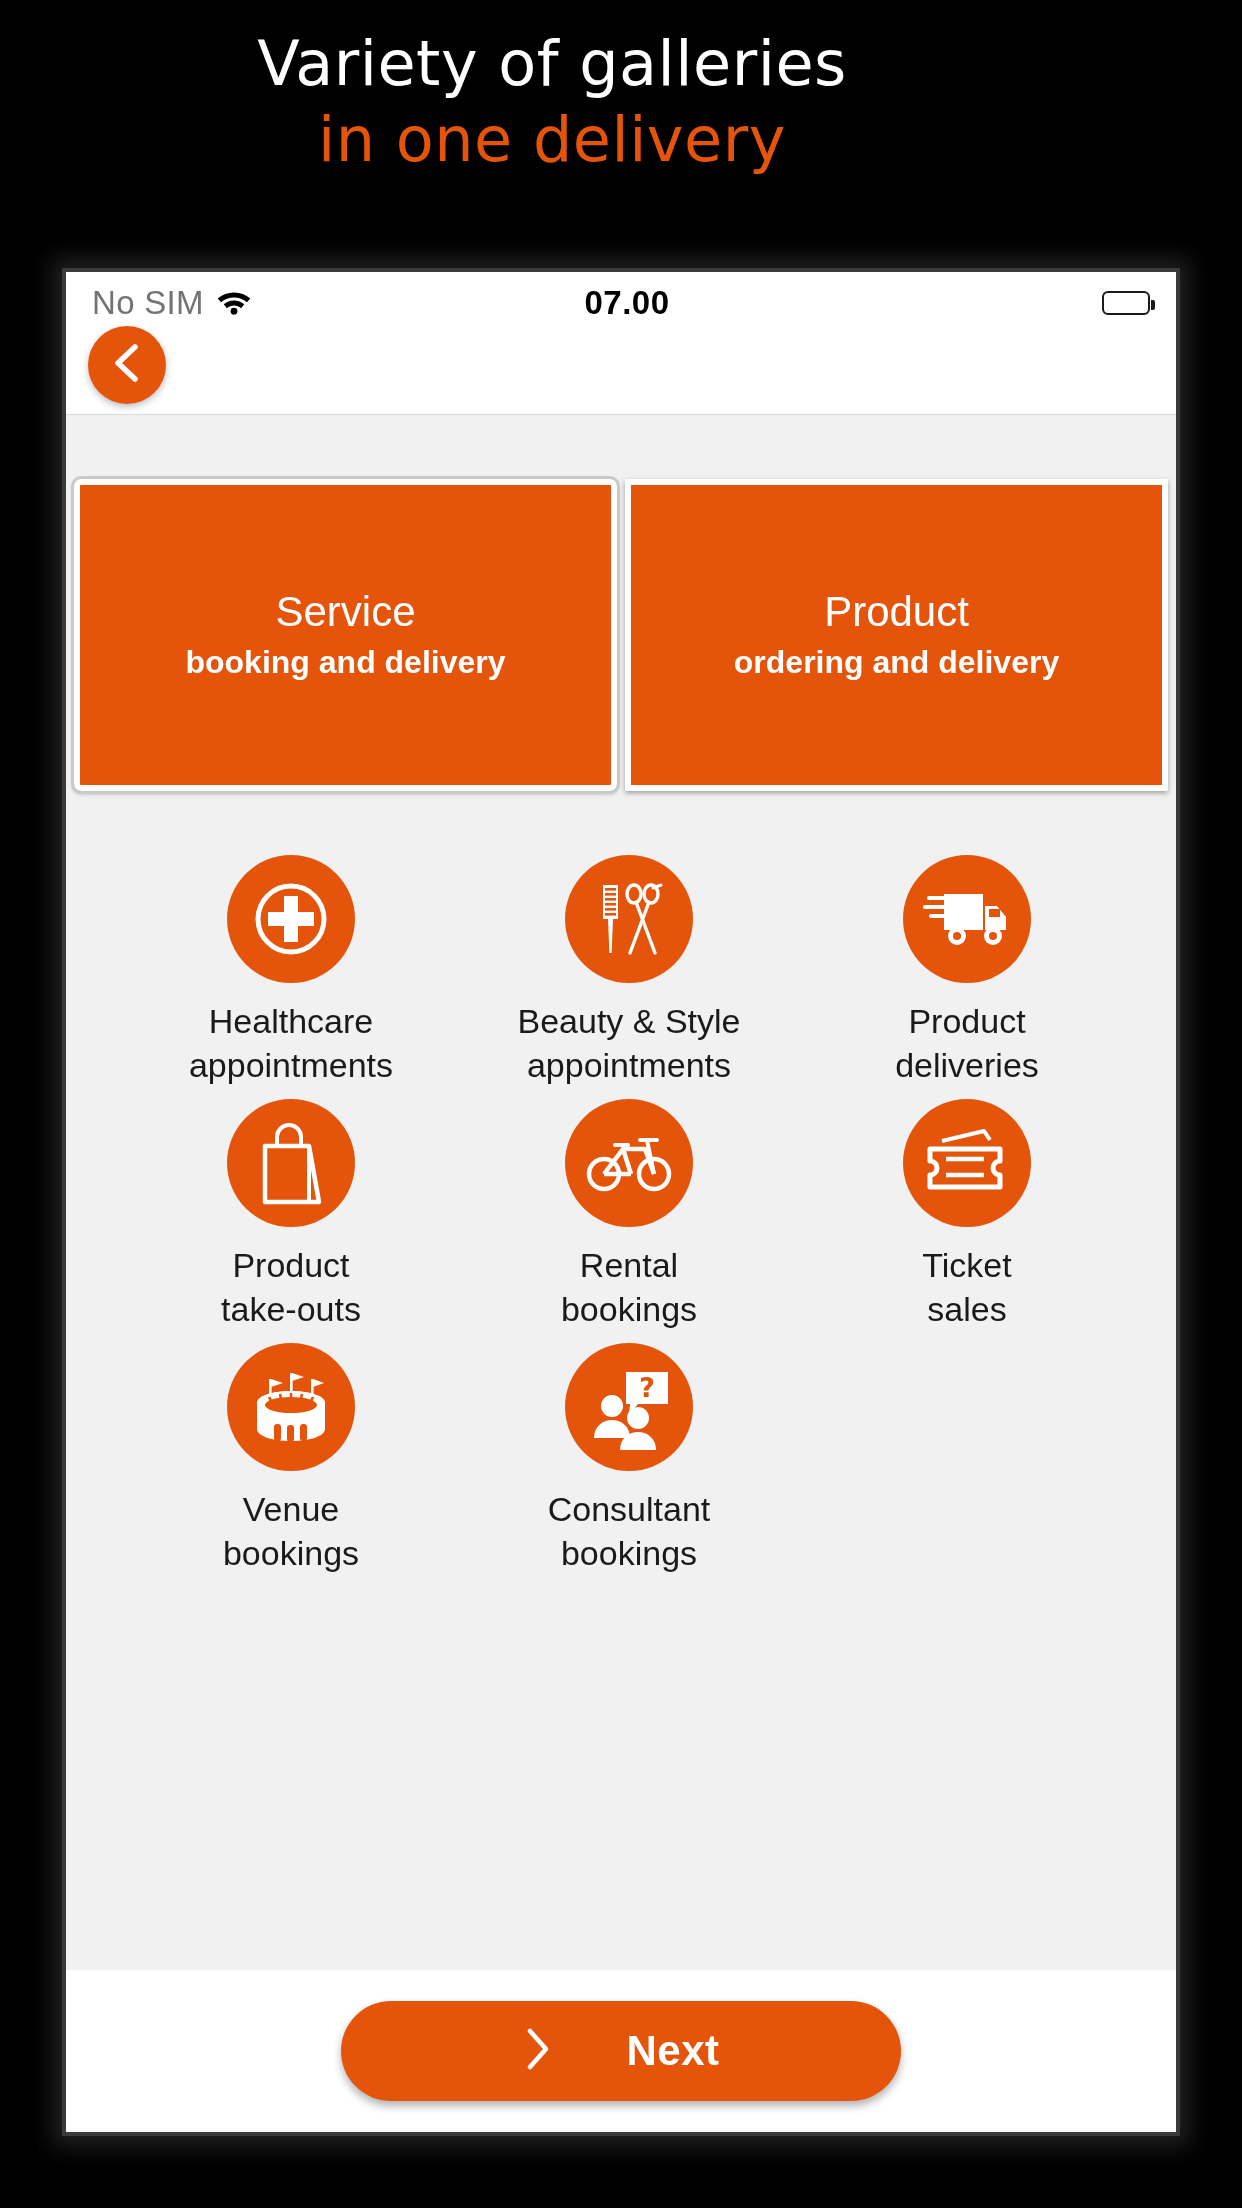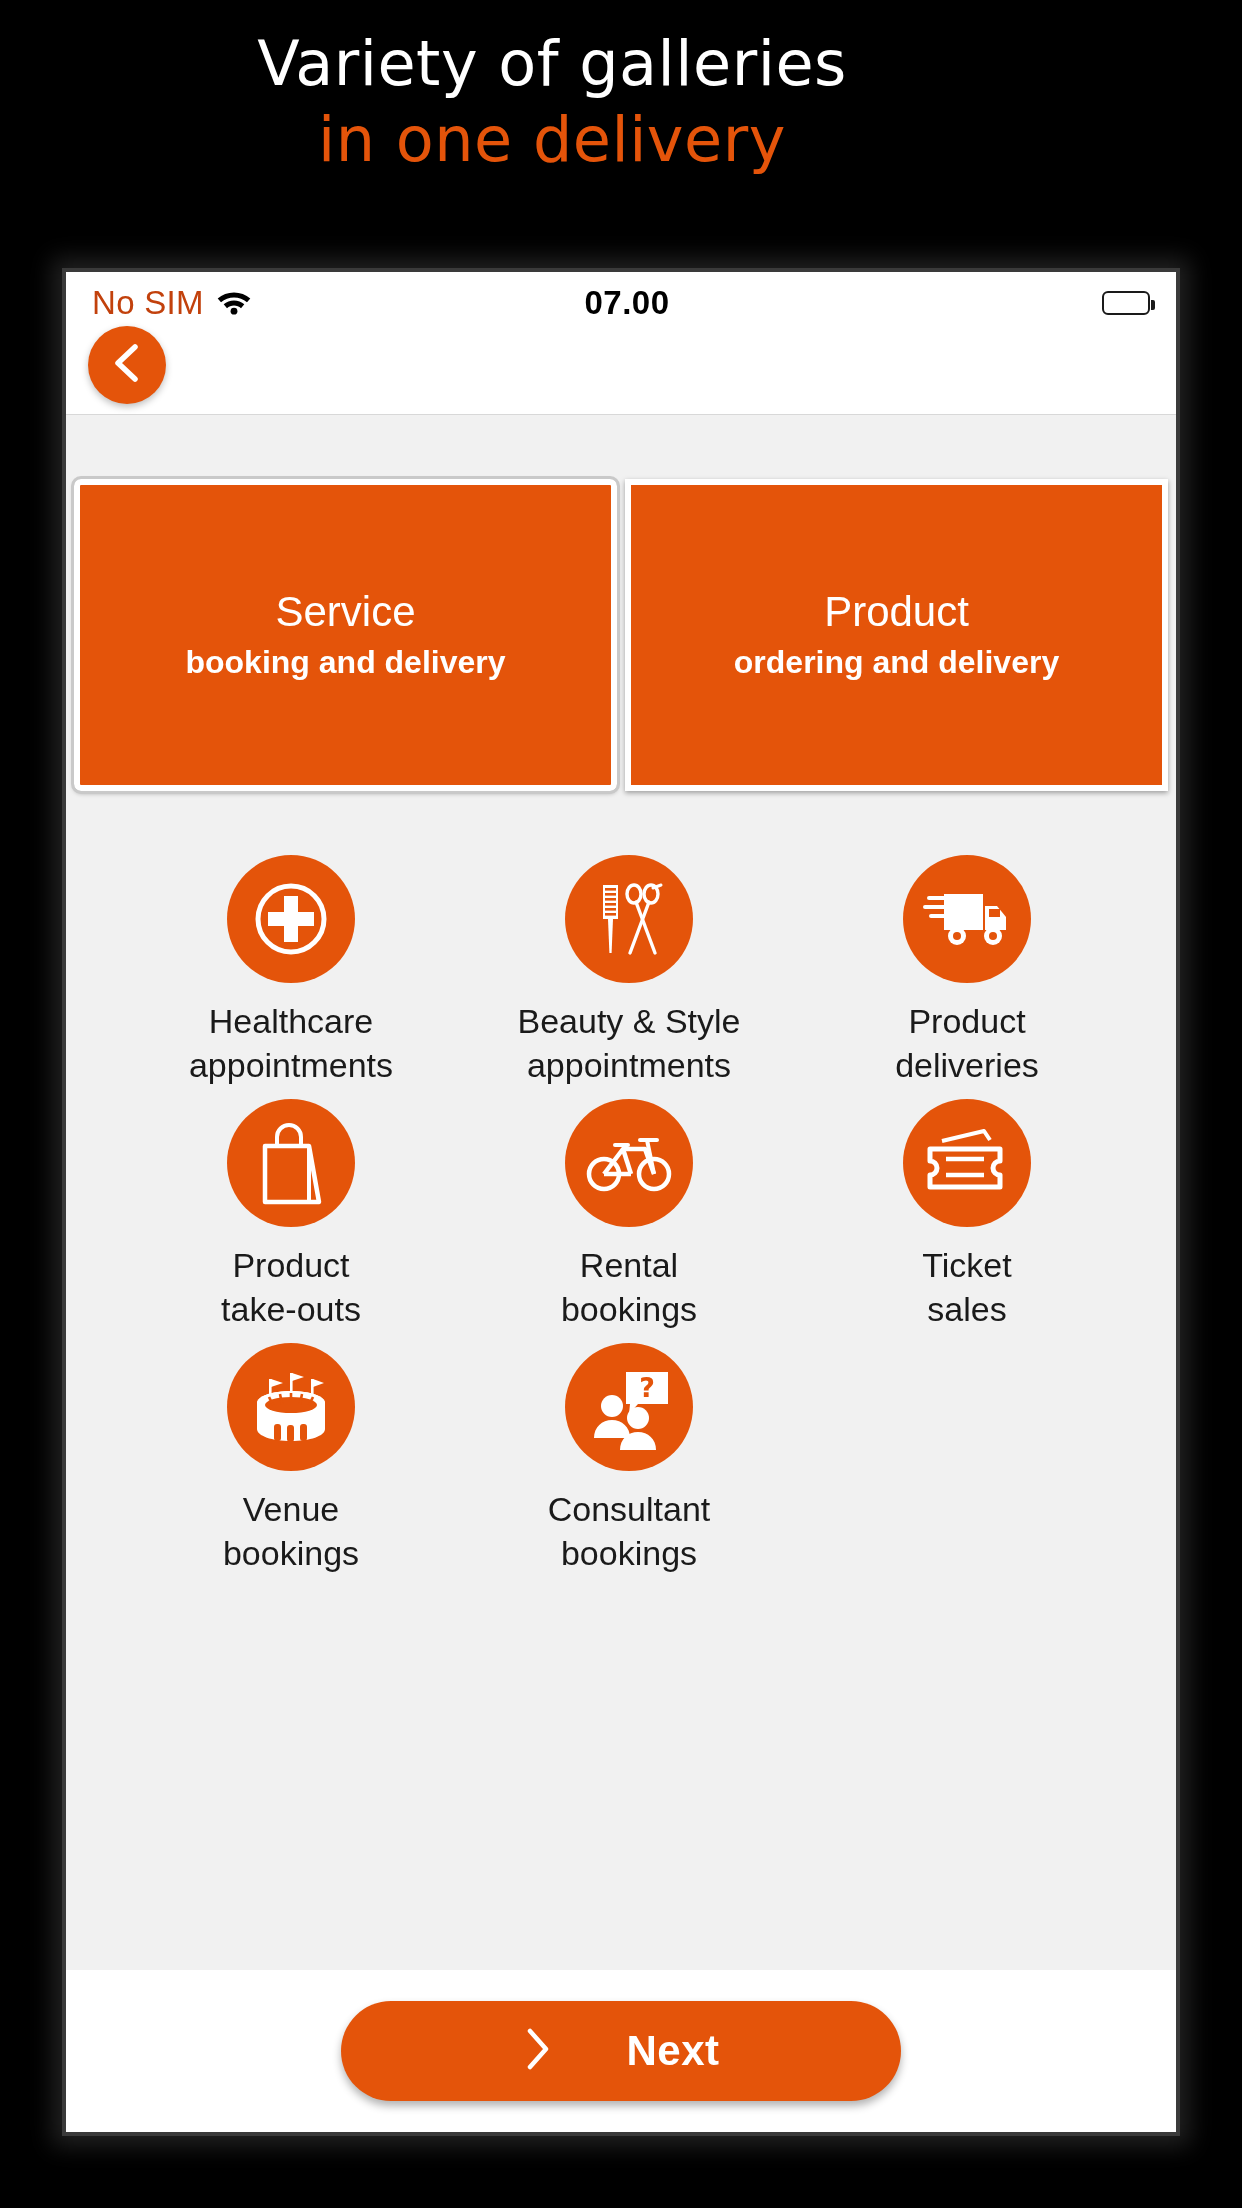--- a/index.html
+++ b/index.html
@@ -73,21 +73,21 @@
     position: relative;
   }
   .status-left {
     display: flex;
     align-items: center;
     gap: 12px;
   }
   .status-carrier {
     font-size: 33px;
     font-weight: 400;
-    color: #c2410c;
+    color: #737373;
     letter-spacing: 0.3px;
   }
   .wifi-icon { display: block; }
   .status-time {
     position: absolute;
     left: 12px; right: 0;
     text-align: center;
     font-size: 33px;
     font-weight: 700;
     color: #000000;

